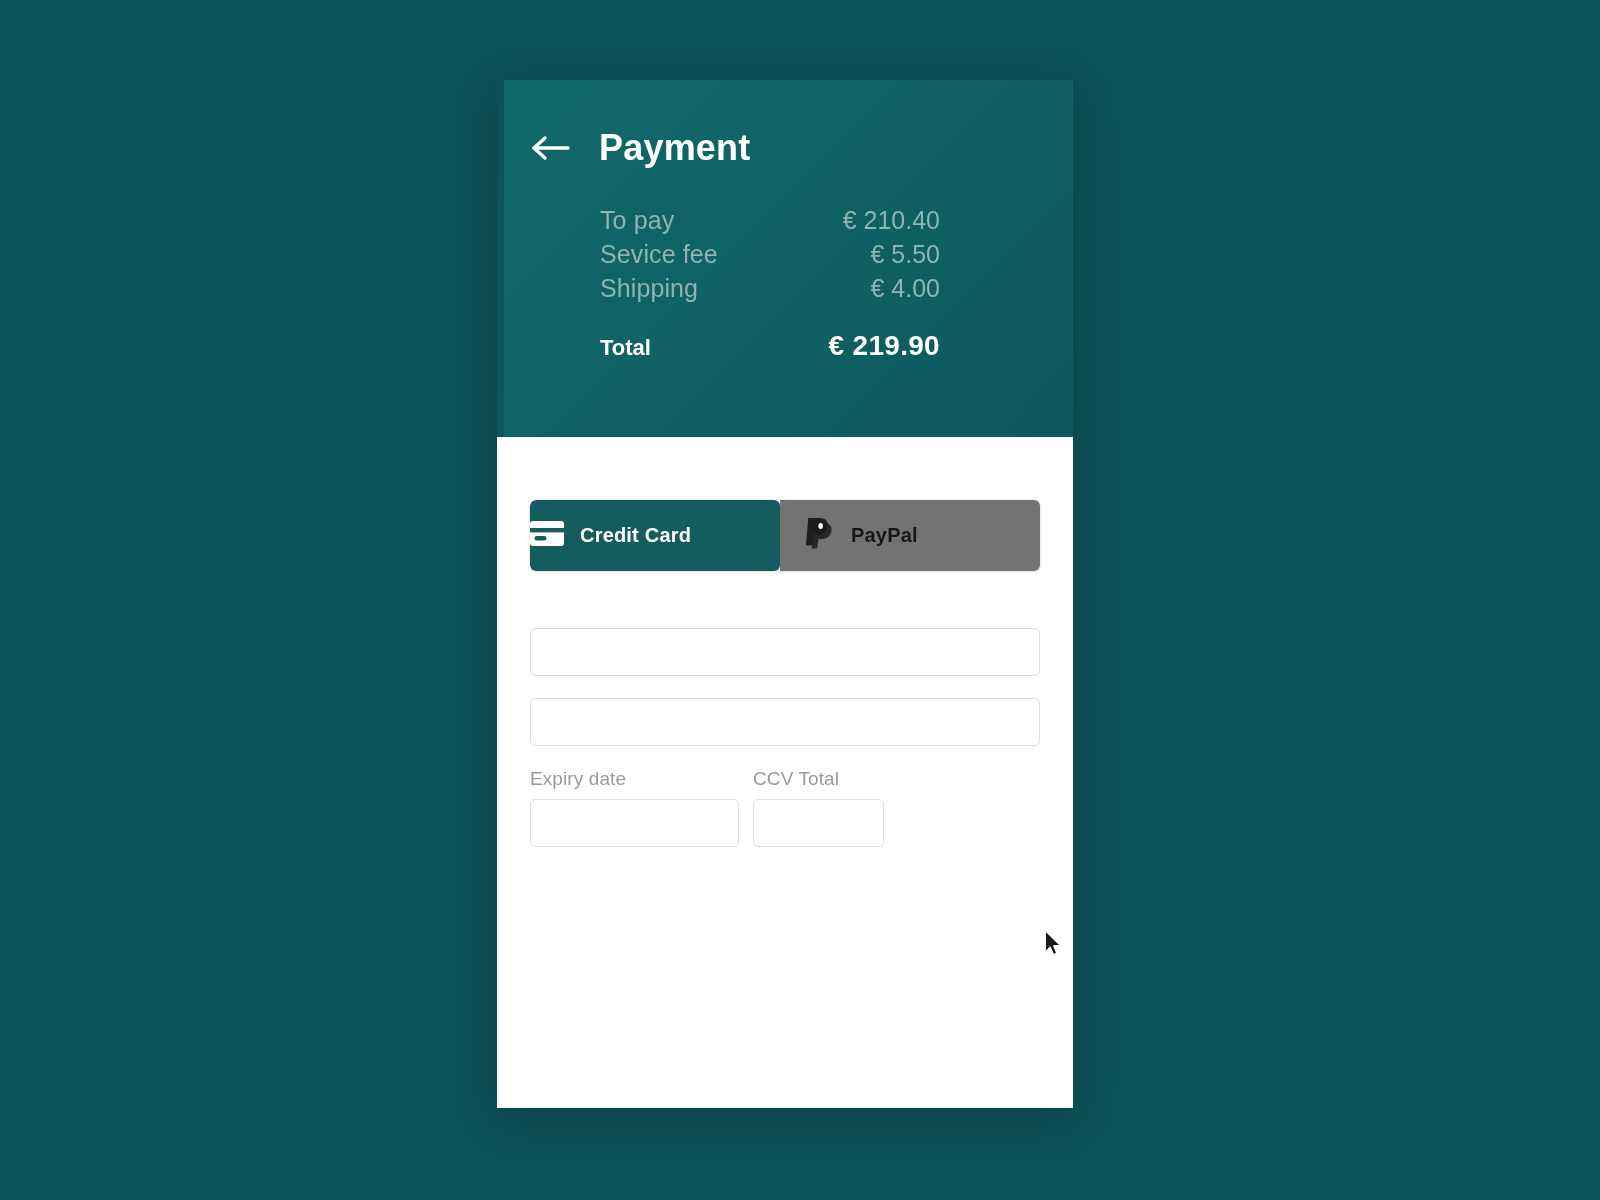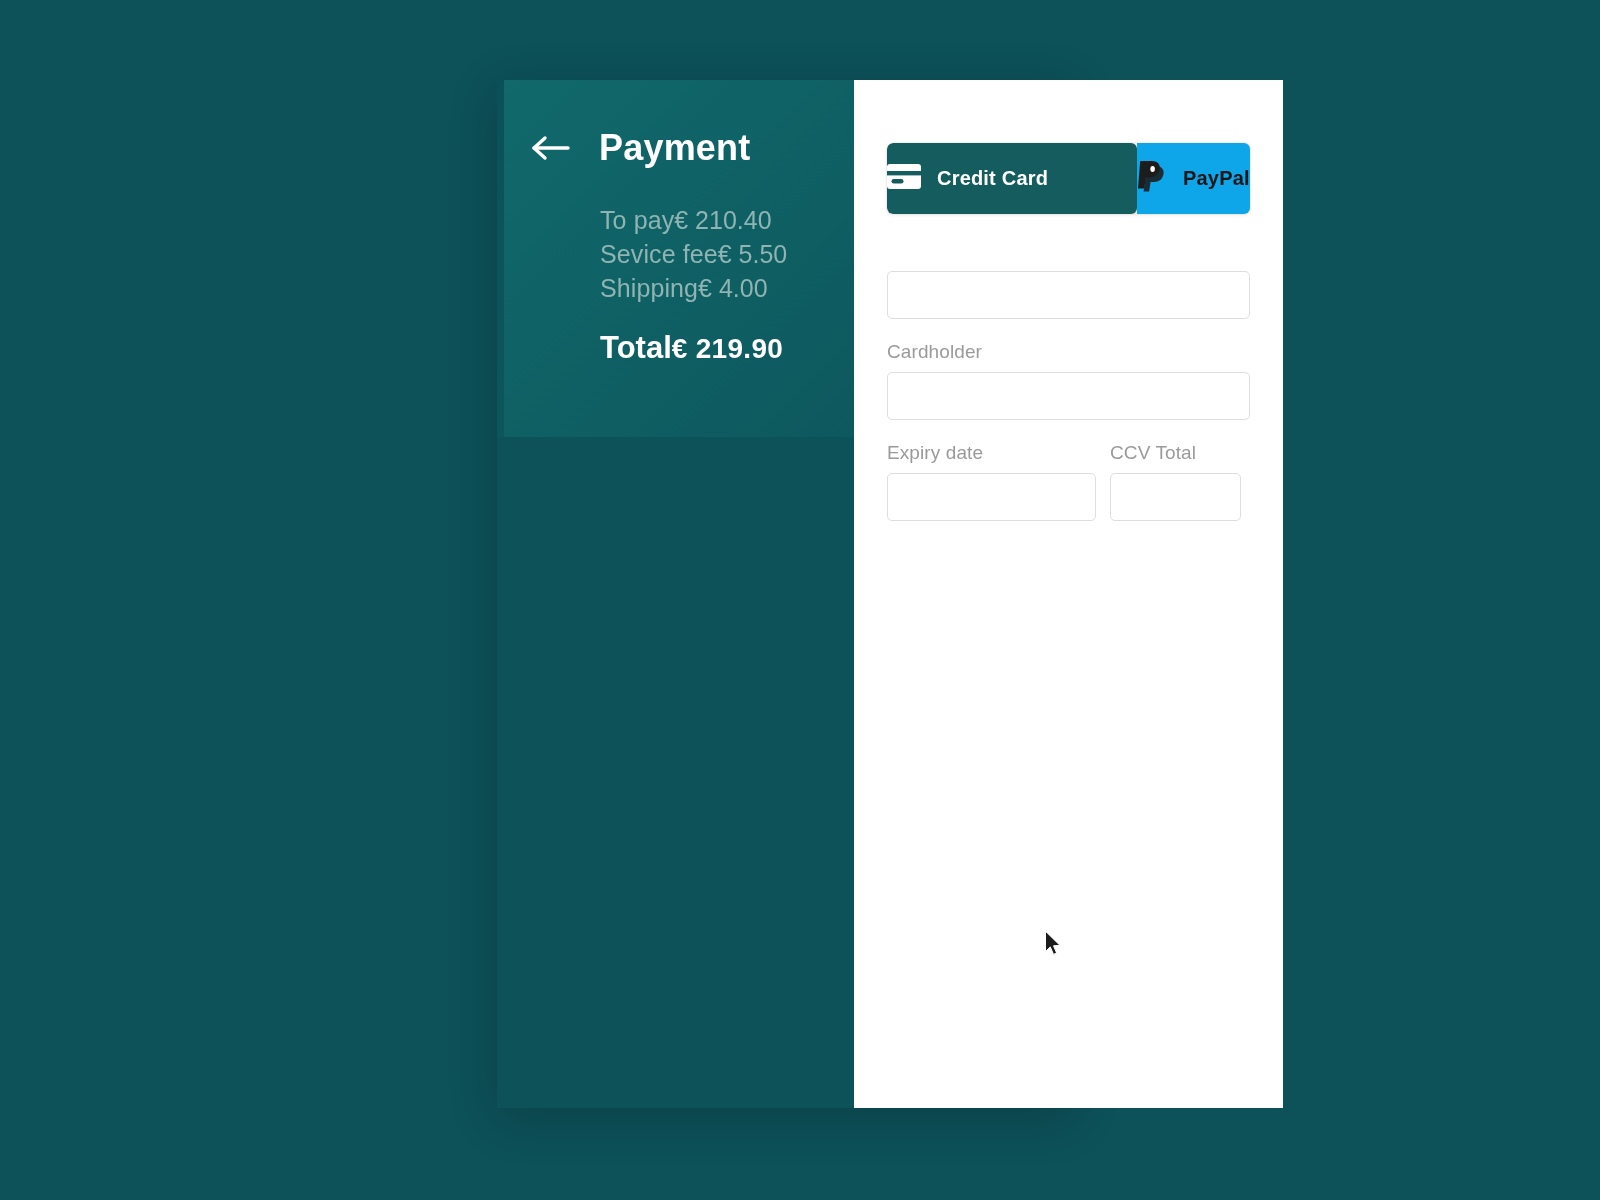--- a/index.html
+++ b/index.html
@@ -16,21 +16,21 @@
   }
 
   
   .app-card {
     position: absolute;
     left: 497px;
     top: 80px;
     width: 576px;
     height: 1028px;
     display: flex;
-    flex-direction: row;
+    flex-direction: column;
     box-shadow: 0 10px 46px rgba(0,0,0,0.20);
   }
 
   
   .summary-header {
     position: relative;
     height: 357px;
     flex: 0 0 357px;
     background: linear-gradient(135deg, #11696b 0%, #0f6265 42%, #0d585e 100%);
     overflow: hidden;
@@ -84,21 +84,21 @@
 
   .total-row {
     display: flex;
     justify-content: space-between;
     align-items: baseline;
     margin-top: 25px;
     color: #ffffff;
     white-space: nowrap;
   }
   .total-row .total-label {
-    font-size: 31px;
+    font-size: 22px;
     font-weight: bold;
   }
   .total-row .total-value {
     font-size: 28px;
     font-weight: bold;
     letter-spacing: .3px;
   }
 
   
   .form-panel {
@@ -132,22 +132,23 @@
   }
   .tab-credit {
     flex: 0 0 250px;
     background: #155c5e;
     color: #ffffff;
     border-radius: 6px;
     box-shadow: 0 2px 6px rgba(0,0,0,0.18);
   }
   .tab-paypal {
     flex: 1 1 auto;
-    background: #0ea5e9;
+    background: #737373;
     color: #171717;
+    padding-left: 25px;
   }
   .tab-label { letter-spacing: .2px; }
 
   .card-icon { display: block; }
   .paypal-icon { display: block; }
 
   
   .fields { margin-top: 57px; }
   .field { margin-bottom: 22px; }
   .field-label {
@@ -274,21 +275,20 @@
 
     </div>
 
     <div class="fields">
 
       <div class="field">
         <input class="text-input" type="text" placeholder="" style="">
       </div>
 
       <div class="field">
-        <div class="field-label">Cardholder</div>
         <input class="text-input" type="text" placeholder="" style="">
       </div>
 
       <div class="field-row">
         <div class="field field-expiry">
           <div class="field-label">Expiry date</div>
           <input class="text-input" type="text" placeholder="" style="">
         </div>
 
         <div class="field field-ccv">

